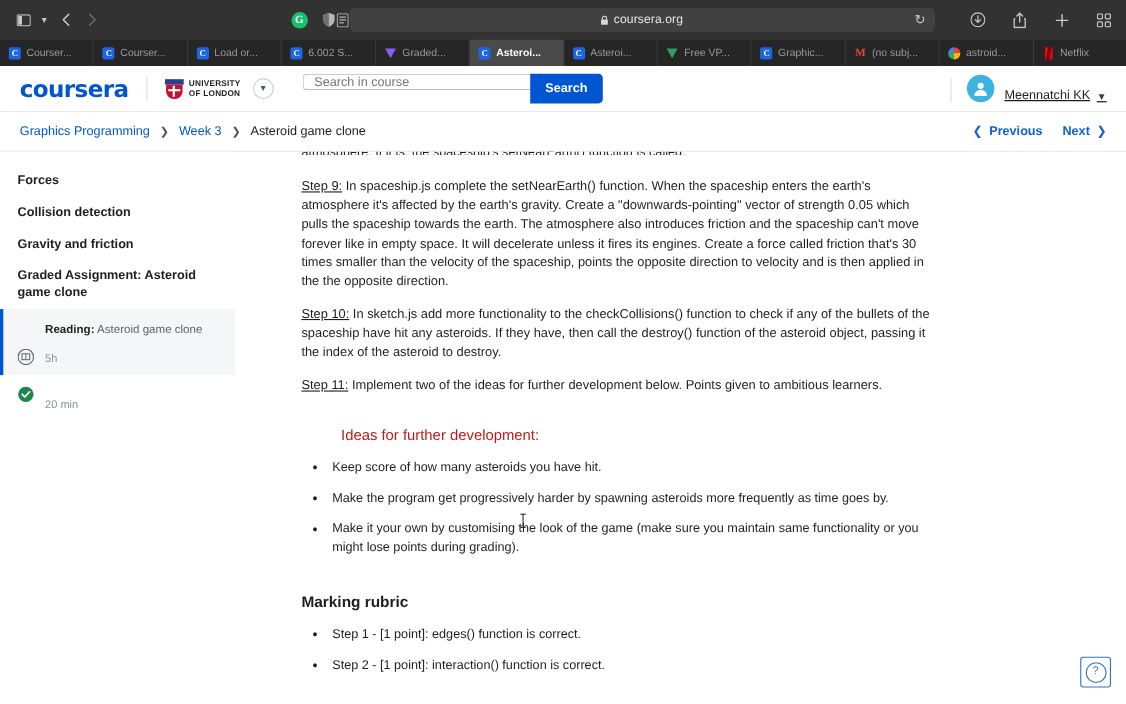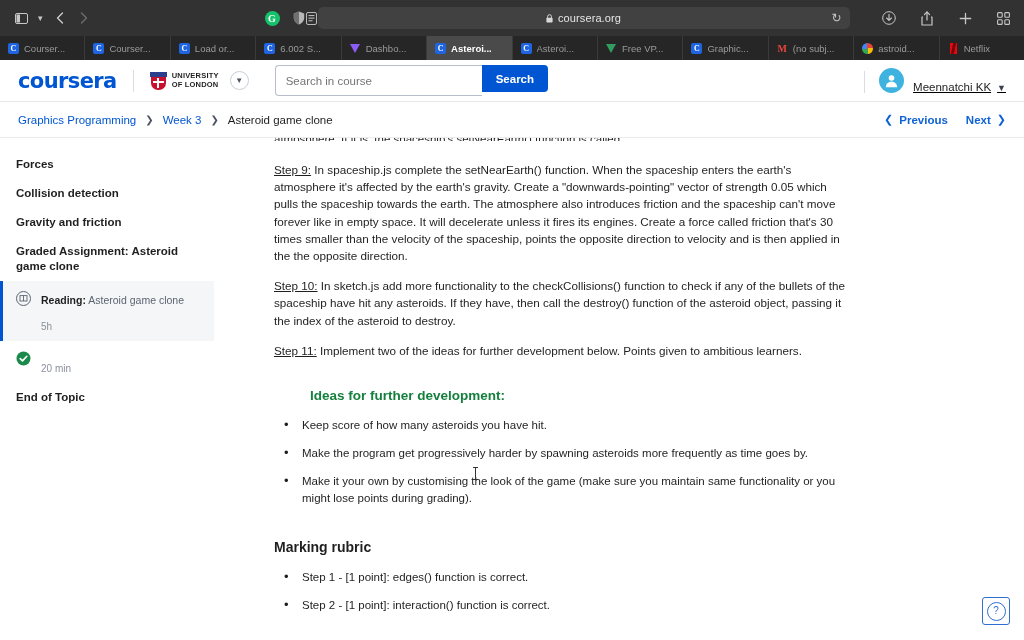--- a/index.html
+++ b/index.html
@@ -96,21 +96,21 @@
     font-size: 7.5px; font-weight: bold; line-height: 8.5px; color: #1f1f1f;
     letter-spacing: .2px; white-space: nowrap;
   }
   .circle-chevron {
     width: 19px; height: 19px; border: 1px solid #c9ced6; border-radius: 50%;
     display: flex; align-items: center; justify-content: center; margin-left: 11px;
     color: #4b5563; font-size: 8px;
   }
   .search-wrap { display: flex; margin-left: 26px; }
   .search-input {
-    width: 207px; height: 31px; border: 1px solid #b7bec9; border-right: none;
+    width: 207px; height: 15px; border: 1px solid #b7bec9; border-right: none;
     border-radius: 4px 0 0 4px; padding: 0 10px; font-size: 11.5px;
     color: #5b6472; font-family: "Liberation Sans", sans-serif; outline: none;
     background: #fff;
   }
   .search-btn {
     height: 27px; padding: 0 14px; background: #0056d2; color: #fff;
     border: none; border-radius: 0 4px 4px 0; font-size: 11.5px; font-weight: bold;
     font-family: "Liberation Sans", sans-serif; cursor: pointer;
   }
   .hdr-right { margin-left: auto; display: flex; align-items: flex-end; text-decoration: underline; }
@@ -142,21 +142,21 @@
     width: 214px; flex: none; background: #fff; padding: 12px 0 0 0;
     font-family: "Liberation Sans", sans-serif;
   }
   .side-head {
     font-size: 11.5px; font-weight: bold; color: #1f1f1f;
     padding: 7px 16px; line-height: 15px;
   }
   .side-item {
     display: flex; gap: 10px; padding: 9px 14px 9px 16px; position: relative;
   }
-  .side-item.active { background: #f5f6f7; }
+  .side-item.active { background: #f5f6f7; align-items: flex-end; }
   .side-item.active::before {
     content: ""; position: absolute; left: 0; top: 0; bottom: 0;
     width: 3px; background: #0056d2;
   }
   .si-icon { width: 15px; height: 15px; flex: none; margin-top: 1px; }
   .si-icon svg { display: block; }
   .si-text { font-size: 10.5px; line-height: 14px; color: #5b6472; }
   .si-text b { color: #1f1f1f; font-weight: bold; }
   .si-dur { font-size: 10px; color: #8a909b; margin-top: 13px; }
 
@@ -169,21 +169,21 @@
     font-size: 11.5px; color: #1f1f1f; line-height: 17px;
     height: 10px; overflow: hidden; margin-top: 0;
     position: relative; top: -7px;
   }
   .para {
     font-size: 11.7px; color: #1f1f1f; line-height: 17.2px;
     margin-top: 13px; text-align: left;
   }
   .para .step { text-decoration: underline; }
   .h-sub {
-    font-size: 13.5px; font-weight: bold; color: #15803d;
+    font-size: 13.5px; font-weight: normal; color: #b91c1c;
     margin-top: 29px;
     padding-left: 36px;
   }
   ul.bullets { margin-top: 14px; list-style: none; }
   ul.bullets li {
     font-size: 11.5px; color: #1f1f1f; line-height: 17px;
     padding-left: 28px; position: relative; margin-bottom: 11px;
   }
   ul.bullets li::before {
     content: "\2022"; position: absolute; left: 10px; top: -1px;
@@ -320,21 +320,21 @@
       <div class="tab">
         <span class="favicon">
           <span class="fav-c">C</span>
         </span>
         <span class="tab-label">6.002 S...</span>
       </div>
       <div class="tab">
         <span class="favicon">
           <span class="fav-figma"></span>
         </span>
-        <span class="tab-label">Dashbo...</span>
+        <span class="tab-label">Graded...</span>
       </div>
       <div class="tab active">
         <span class="favicon">
           <span class="fav-c">C</span>
         </span>
         <span class="tab-label">Asteroi...</span>
       </div>
       <div class="tab">
         <span class="favicon">
           <span class="fav-c">C</span>
@@ -455,21 +455,20 @@
         <svg width="15" height="15" viewBox="0 0 15 15">
             <circle cx="7.5" cy="7.5" r="7" fill="#1a8a4a"></circle>
             <path d="M4.2 7.6 L6.5 9.9 L10.8 5.3" fill="none" stroke="#fff" stroke-width="1.6" stroke-linecap="round" stroke-linejoin="round"></path>
           </svg>
       </span>
       <span>
         <div class="si-dur">20 min</div>
       </span>
     </div>
 
-    <div class="side-head">End of Topic</div>
   </div>
 
   <div class="content">
     <div class="doc">
 
       <div class="clip-line">atmosphere. If it is, the spaceship's setNearEarth() function is called.</div>
 
       <p class="para">
         <span class="step">Step 9:</span><span> In spaceship.js complete the setNearEarth() function. When the spaceship enters the earth's atmosphere it's affected by the earth's gravity. Create a "downwards-pointing" vector of strength 0.05 which pulls the spaceship towards the earth. The atmosphere also introduces friction and the spaceship can't move forever like in empty space. It will decelerate unless it fires its engines. Create a force called friction that's 30 times smaller than the velocity of the spaceship, points the opposite direction to velocity and is then applied in the the opposite direction.</span>
       </p>

